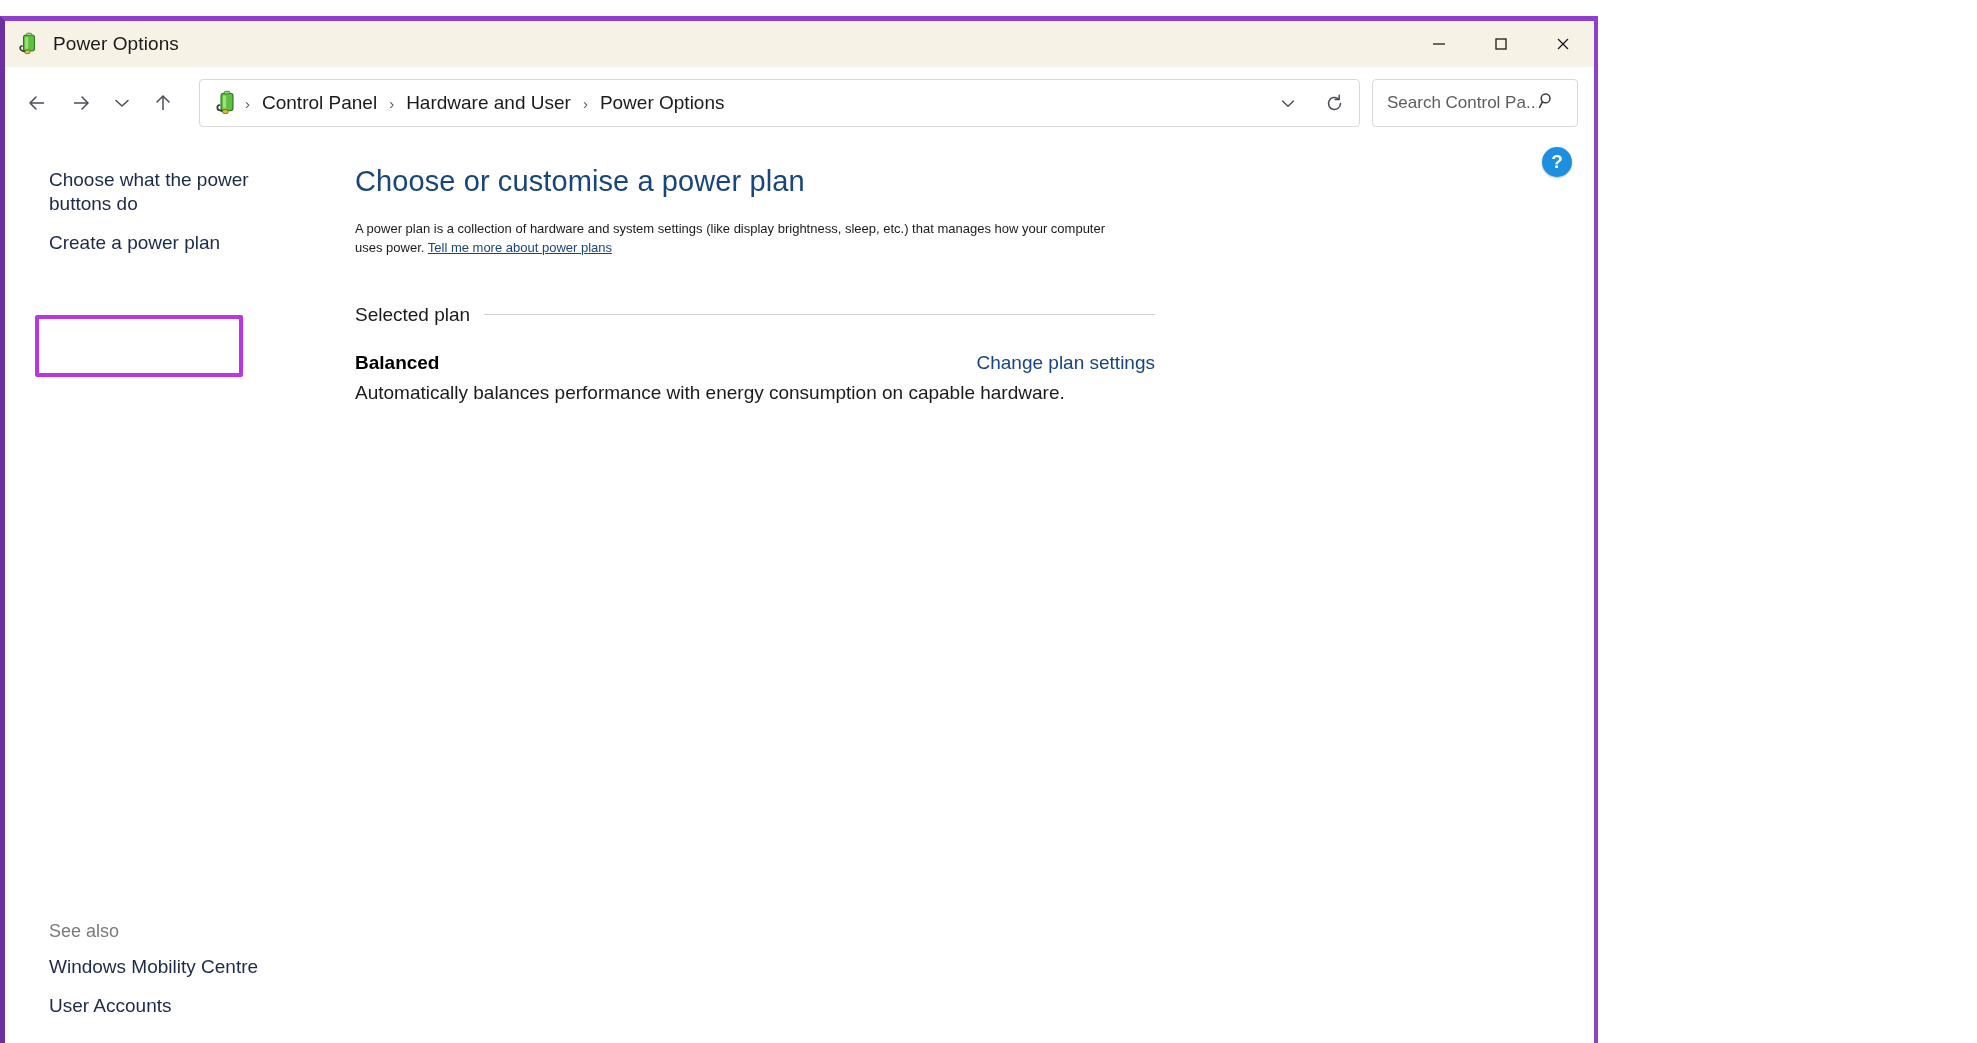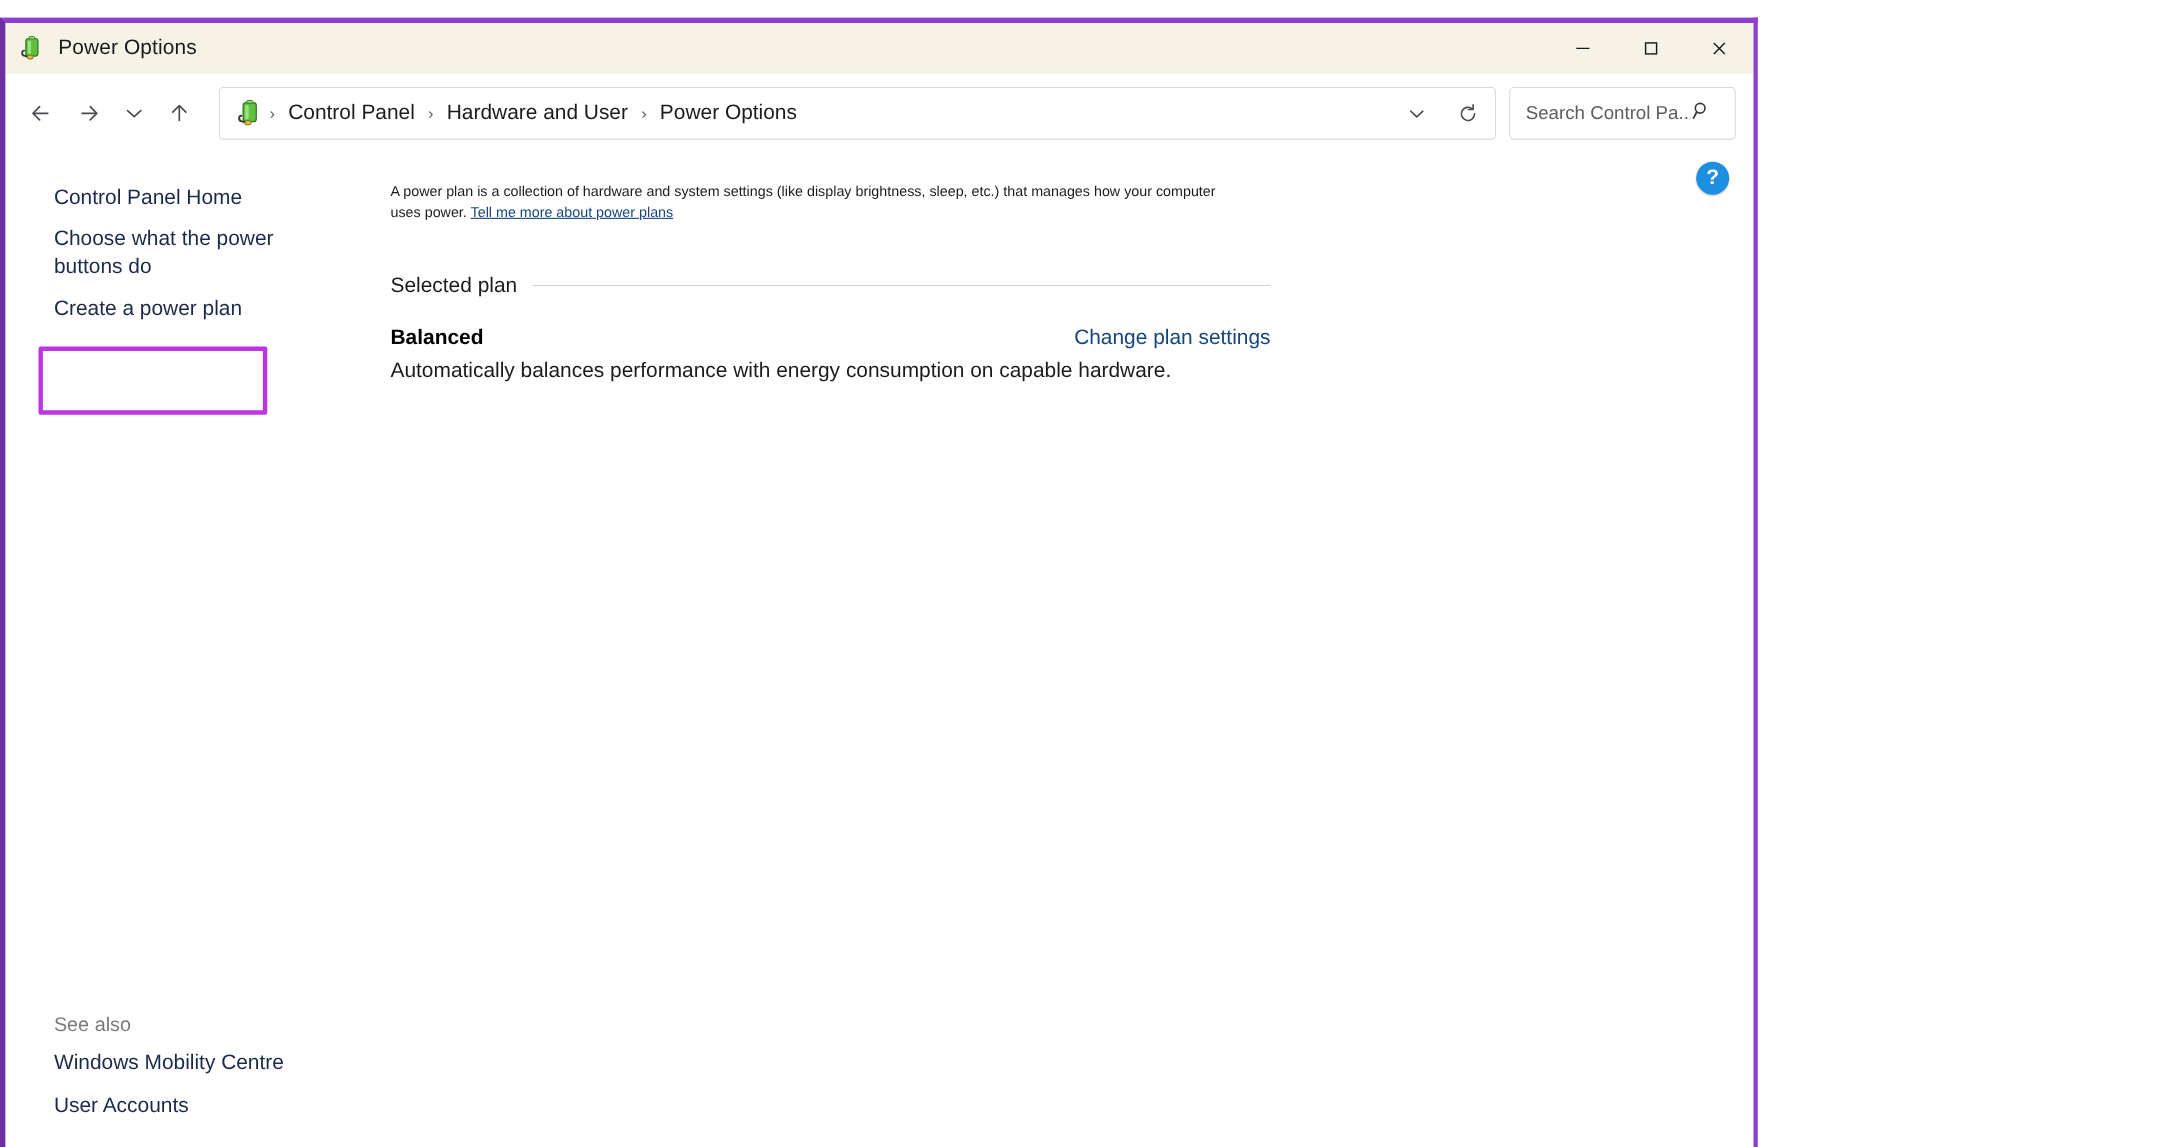--- a/index.html
+++ b/index.html
@@ -396,39 +396,39 @@
           <line x1="5.6" y1="10.6" x2="2.6" y2="16.4" stroke="#3a3a3a" stroke-width="1.6" stroke-linecap="round"></line>
         </svg>
       </span>
     </div>
   </div>
 
   <div id="content">
 
     <div id="sidebar">
 
-      <a class="side-link">Control Panel Home</a>
 
       <a class="side-link">Choose what the power buttons do</a>
       <a class="side-link">Create a power plan</a>
 
 
       <div id="highlight-box"></div>
 
       <div id="see-also">
         <div class="see-also-label">See also</div>
         <a class="side-link">Windows Mobility Centre</a>
         <a class="side-link">User Accounts</a>
       </div>
     </div>
 
     <div id="main">
 
       <div id="help-button">?</div>
 
+      <h1 id="page-title">Choose or customise a power plan</h1>
 
       <p id="page-desc">
         <span>A power plan is a collection of hardware and system settings (like display brightness, sleep, etc.) that manages how your computer uses power. </span><a class="inline-link">Tell me more about power plans</a>
       </p>
 
       <div class="section-head">
         <span class="section-head-text">Selected plan</span>
         <span class="section-rule"></span>
       </div>
 

